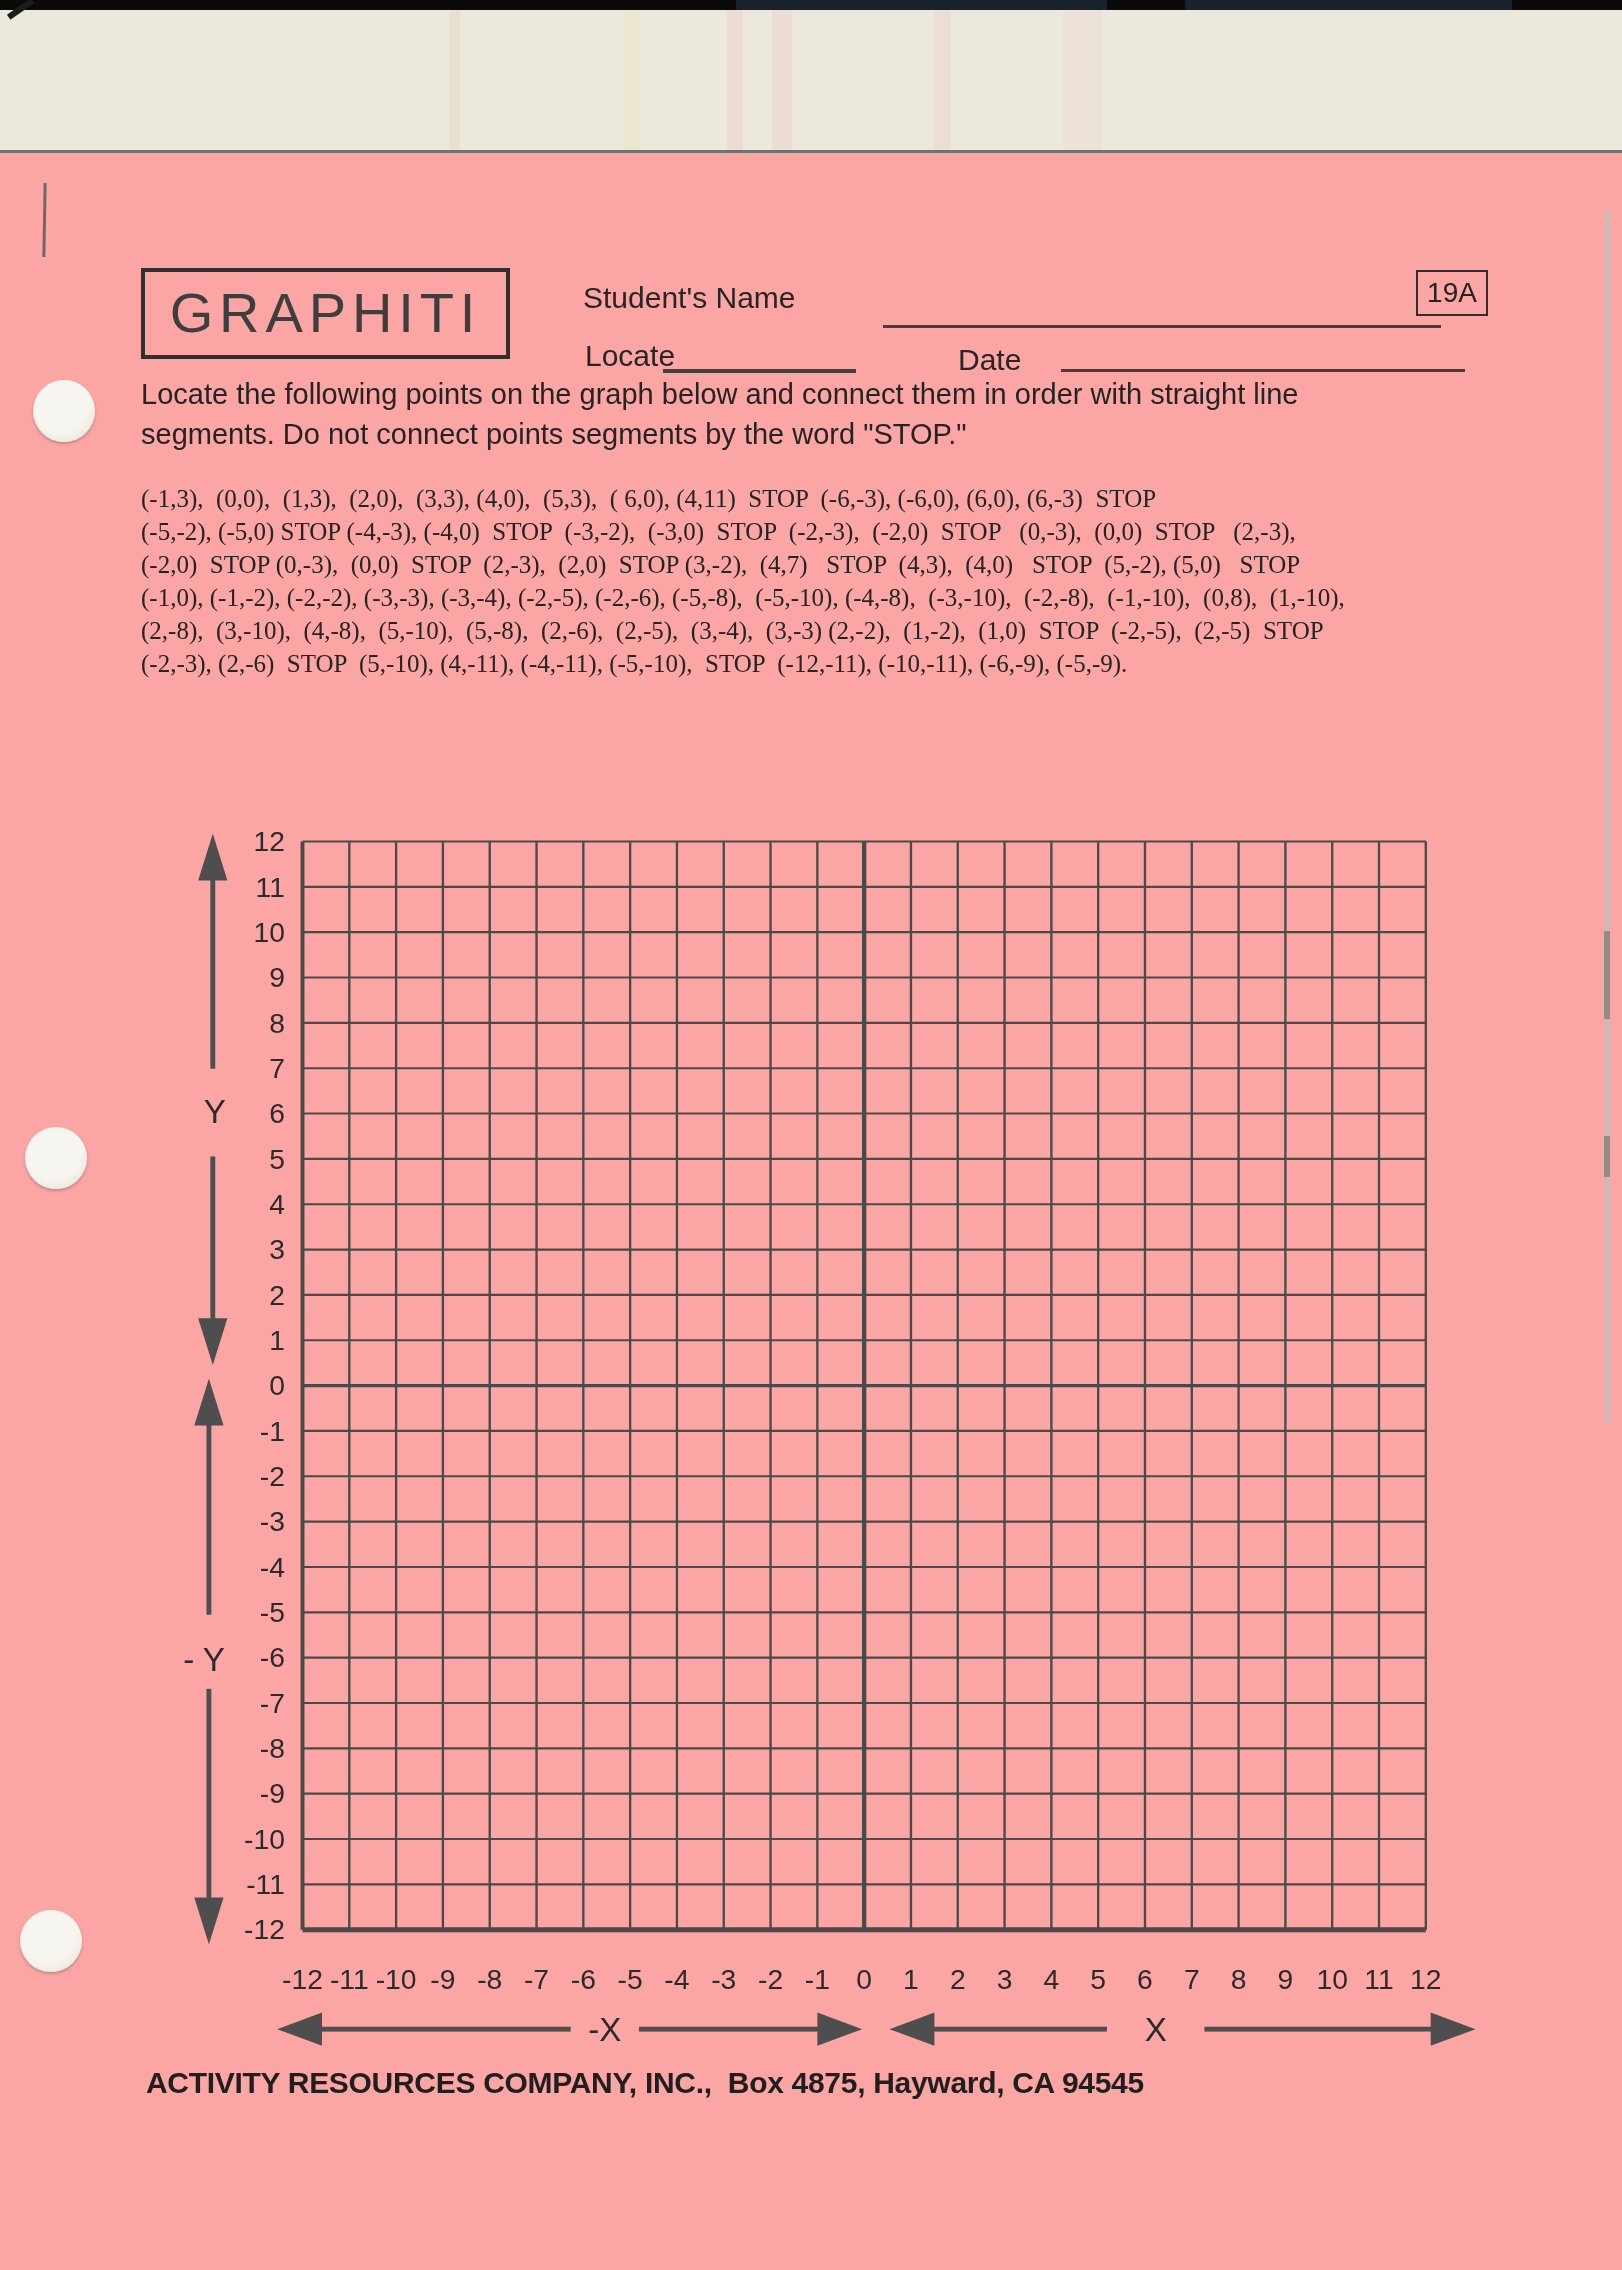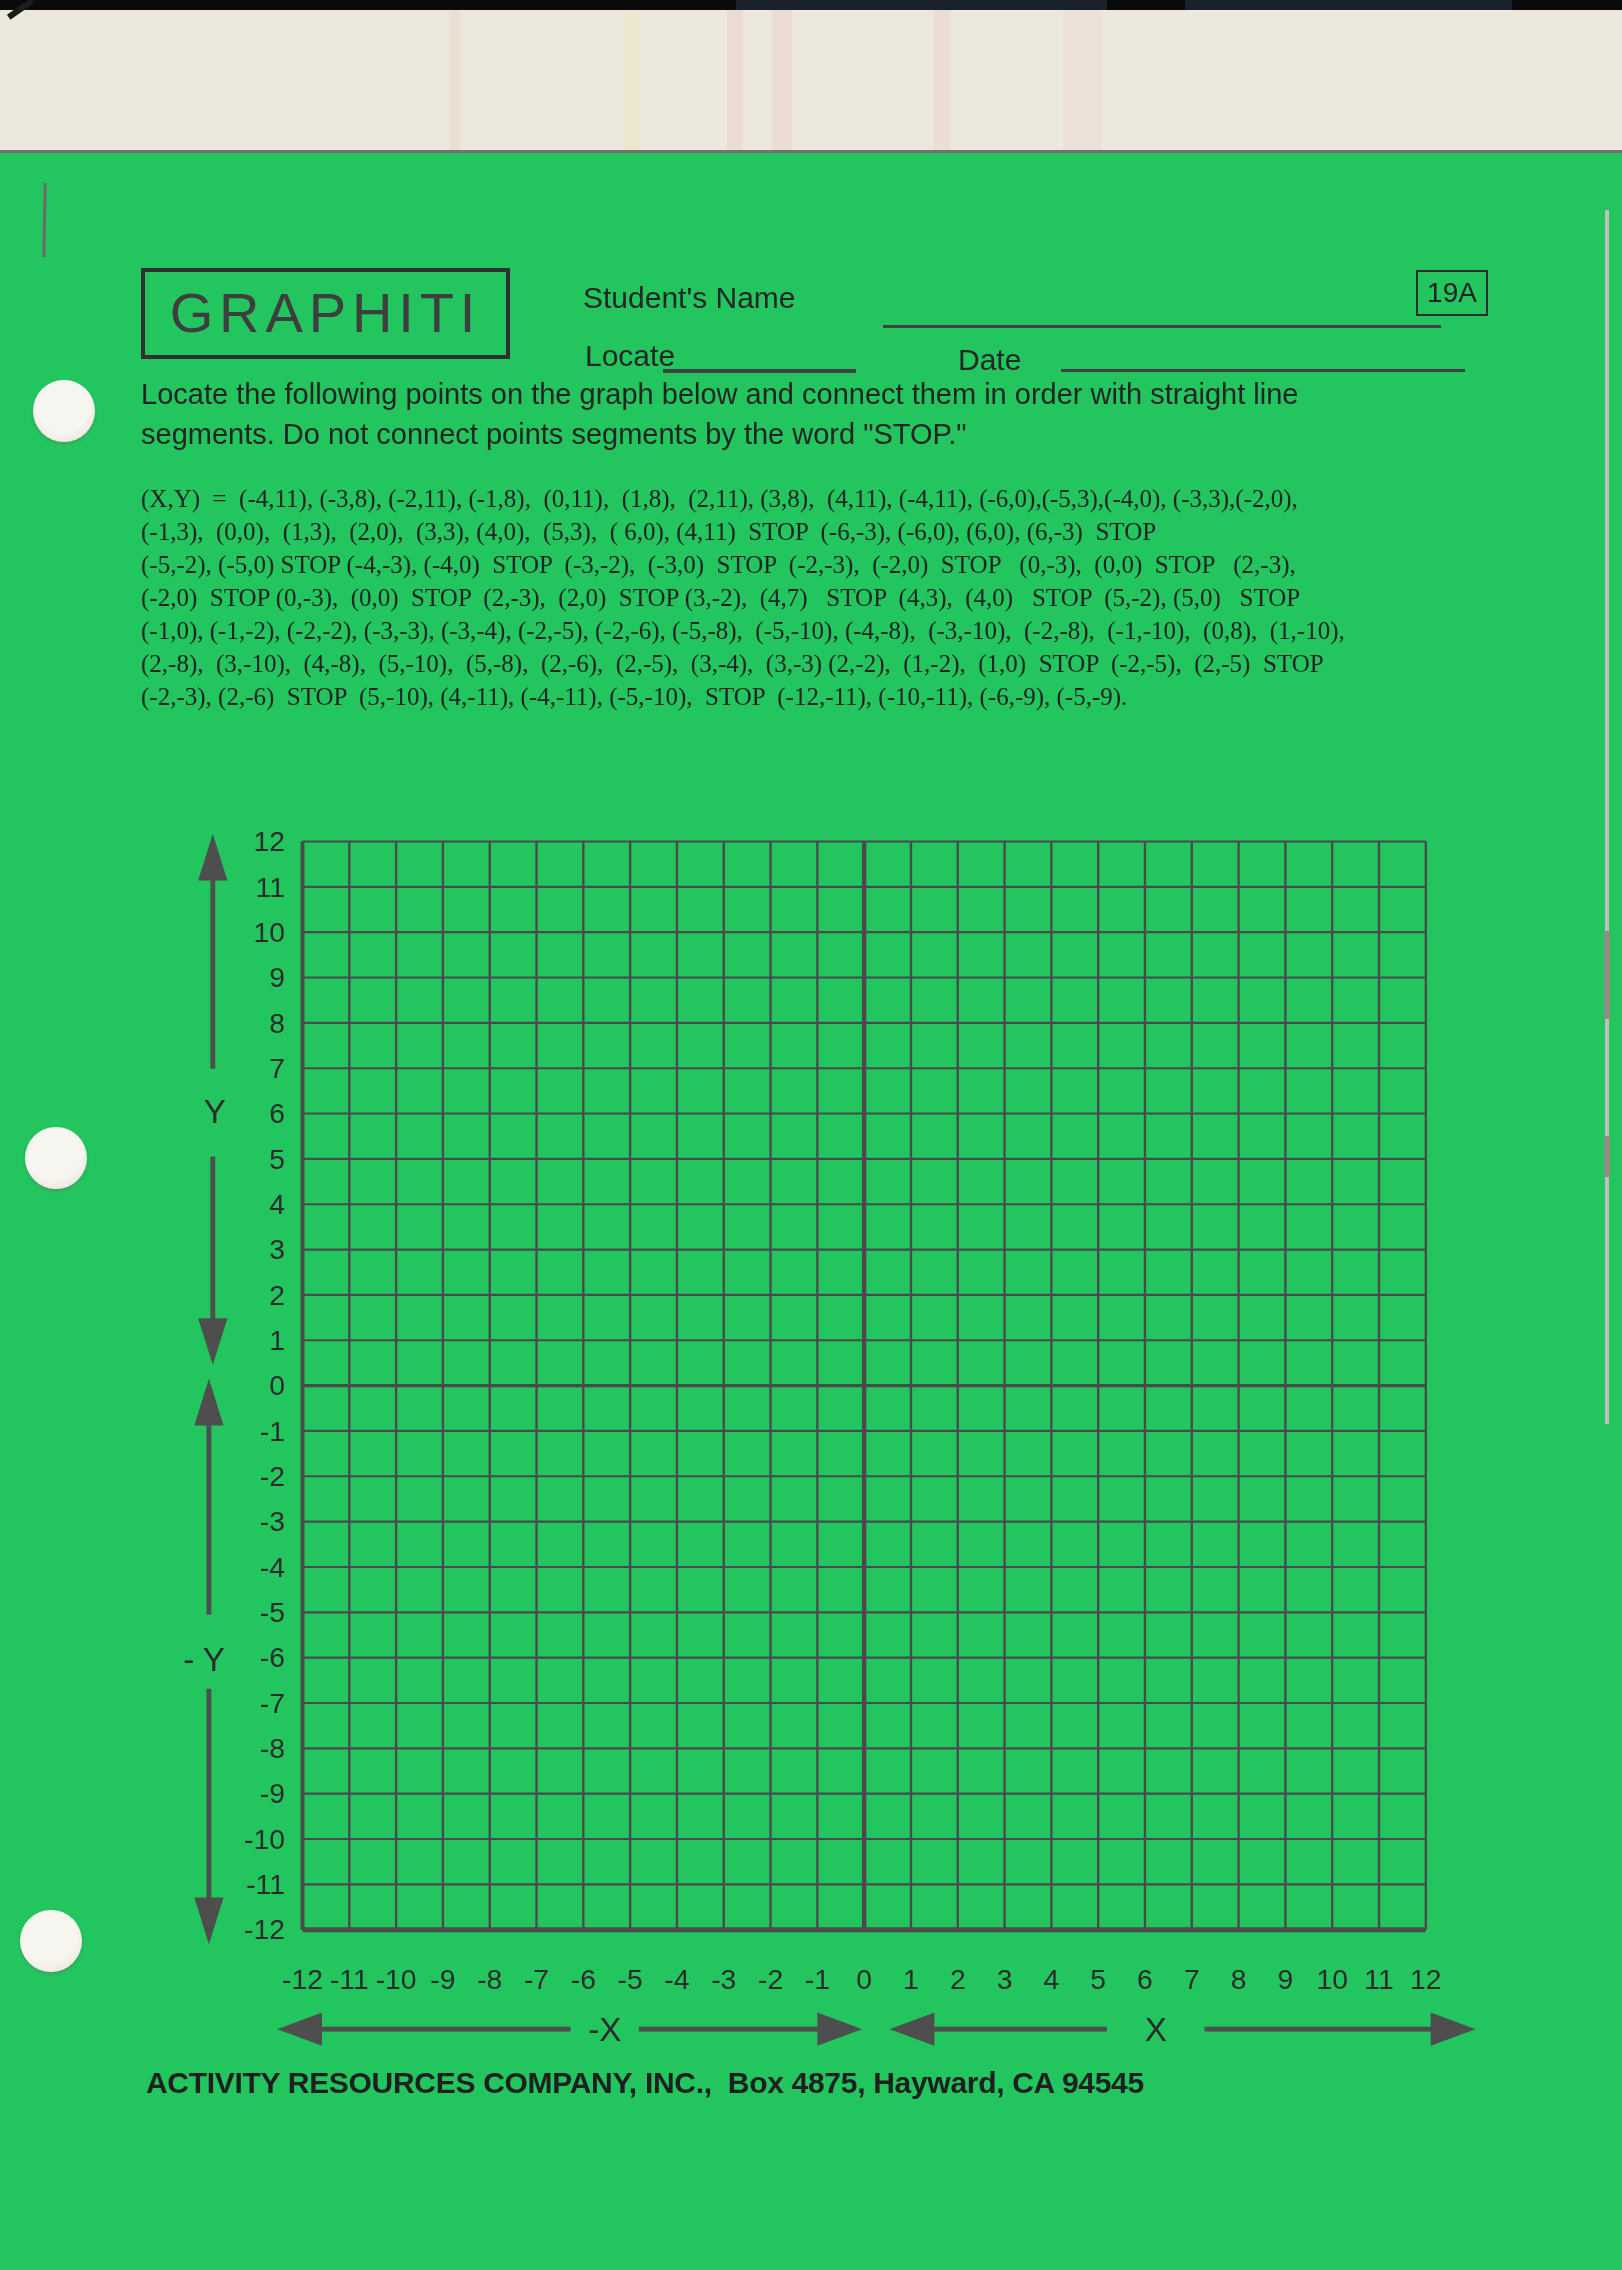--- a/index.html
+++ b/index.html
@@ -1,16 +1,16 @@
 <!DOCTYPE html>
 <html><head>
 <meta charset="utf-8">
 <style>
   html,body{margin:0;padding:0;background:#888;}
-  #page{position:relative;width:1623px;height:2270px;background:#22c55e;overflow:hidden;
+  #page{position:relative;width:1623px;height:2270px;background:#fca5a5;overflow:hidden;
         font-family:"Liberation Sans",sans-serif;color:#2b2b2b;}
   .abs{position:absolute;}
 
   
   #top-black{left:0;top:0;width:1623px;height:9.8px;background:#0a0a0a;}
   .top-blob{top:0;height:16.6px;background:#19212a;}
   #top-cream{left:0;top:9.8px;width:1623px;height:140px;
      background:
        linear-gradient(90deg, transparent 0 449px, rgba(220,190,160,0.20) 449px 460px,
          transparent 460px 624px, rgba(232,232,170,0.28) 624px 640px, transparent 640px 727px,
@@ -86,21 +86,20 @@
 
   <div class="abs hlabel" style="left:958px;top:343px;">Date</div>
   <div class="abs fline" style="left:1061px;top:369px;width:404px;"></div>
 
   <div class="abs" id="instructions">
     <div>Locate the following points on the graph below and connect them in order with straight line</div>
     <div>segments. Do not connect points segments by the word "STOP."</div>
   </div>
 
   <div class="abs" id="coords">
-      <div class="coord-line">(X,Y)  =  (-4,11), (-3,8), (-2,11), (-1,8),  (0,11),  (1,8),  (2,11), (3,8),  (4,11), (-4,11), (-6,0),(-5,3),(-4,0), (-3,3),(-2,0),</div>
       <div class="coord-line">(-1,3),  (0,0),  (1,3),  (2,0),  (3,3), (4,0),  (5,3),  ( 6,0), (4,11)  STOP  (-6,-3), (-6,0), (6,0), (6,-3)  STOP</div>
       <div class="coord-line">(-5,-2), (-5,0) STOP (-4,-3), (-4,0)  STOP  (-3,-2),  (-3,0)  STOP  (-2,-3),  (-2,0)  STOP   (0,-3),  (0,0)  STOP   (2,-3),</div>
       <div class="coord-line">(-2,0)  STOP (0,-3),  (0,0)  STOP  (2,-3),  (2,0)  STOP (3,-2),  (4,7)   STOP  (4,3),  (4,0)   STOP  (5,-2), (5,0)   STOP</div>
       <div class="coord-line">(-1,0), (-1,-2), (-2,-2), (-3,-3), (-3,-4), (-2,-5), (-2,-6), (-5,-8),  (-5,-10), (-4,-8),  (-3,-10),  (-2,-8),  (-1,-10),  (0,8),  (1,-10),</div>
       <div class="coord-line">(2,-8),  (3,-10),  (4,-8),  (5,-10),  (5,-8),  (2,-6),  (2,-5),  (3,-4),  (3,-3) (2,-2),  (1,-2),  (1,0)  STOP  (-2,-5),  (2,-5)  STOP</div>
       <div class="coord-line">(-2,-3), (2,-6)  STOP  (5,-10), (4,-11), (-4,-11), (-5,-10),  STOP  (-12,-11), (-10,-11), (-6,-9), (-5,-9).</div>
     </div>
 
   <svg class="abs" id="gsvg" viewBox="0 0 1664 2328" xmlns="http://www.w3.org/2000/svg">
       <g>

